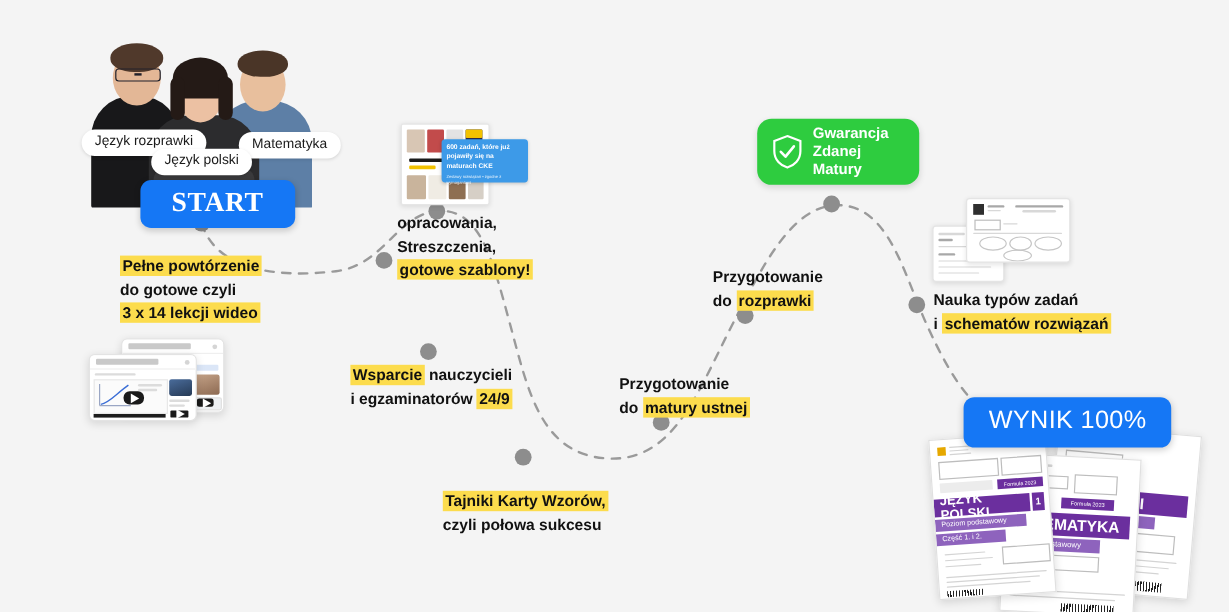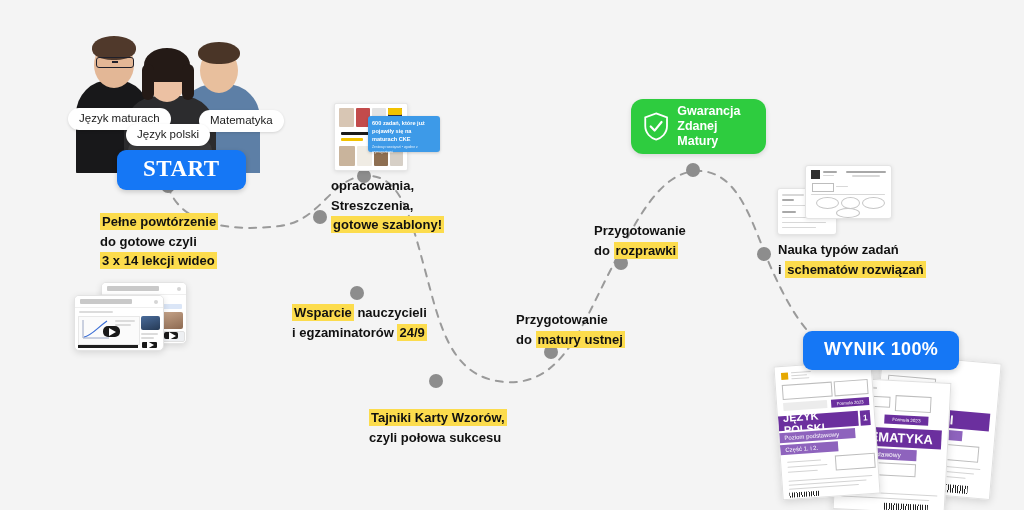--- a/index.html
+++ b/index.html
@@ -42,21 +42,21 @@
     background:#1577f5;color:#fff;border:none;border-radius:9px;
     font-size:23px;font-weight:bold;letter-spacing:.5px;
     padding:6px 26px 8px;box-shadow:0 2px 5px rgba(0,0,0,.18);
     font-family:Liberation Serif, serif;cursor:pointer;
   }
 
   
   .wynik-btn{
     position:absolute;left:803px;top:331px;
     background:#1577f5;color:#fff;border:none;border-radius:9px;
-    font-size:18px;font-weight:bold;letter-spacing:.3px;
+    font-size:21px;font-weight:normal;letter-spacing:.3px;
     padding:8px 21px 10px;box-shadow:0 2px 6px rgba(0,0,0,.2);
     font-family:"Liberation Sans", sans-serif;cursor:pointer;z-index:40;
   }
 
   
   .guarantee{
     position:absolute;left:631px;top:99px;width:135px;height:55px;
     background:#2ecc3f;border-radius:12px;display:flex;align-items:center;
     gap:8px;padding:0 12px;box-sizing:border-box;cursor:pointer;
     box-shadow:0 2px 5px rgba(0,0,0,.12);
@@ -158,21 +158,21 @@
 
     <div class="body person" style="left:52px;top:78px;width:92px;height:80px;background:#2c2c2e;"></div>
     <div class="head" style="left:76px;top:38px;width:38px;height:46px;background:#ecc1a3;"></div>
     <div class="hair" style="left:72px;top:30px;width:46px;height:34px;background:#241a16;border-radius:50% 50% 18% 18%;"></div>
     <div class="abs" style="left:70px;top:46px;width:12px;height:36px;background:#241a16;border-radius:6px;"></div>
     <div class="abs" style="left:110px;top:46px;width:12px;height:36px;background:#241a16;border-radius:6px;"></div>
     <div class="abs" style="left:56px;top:122px;width:84px;height:20px;background:#3a3a3c;border-radius:10px;"></div>
   </div>
 
   <div class="subject-pill" style="left:68px;top:108px;">
-    <span>Język maturach</span>
+    <span>Język rozprawki</span>
   </div>
   <div class="subject-pill" style="left:126px;top:124px;z-index:3;">
     <span>Język polski</span>
   </div>
   <div class="subject-pill" style="left:199px;top:110px;">
     <span>Matematyka</span>
   </div>
 
   <button class="start-btn">START</button>
 

